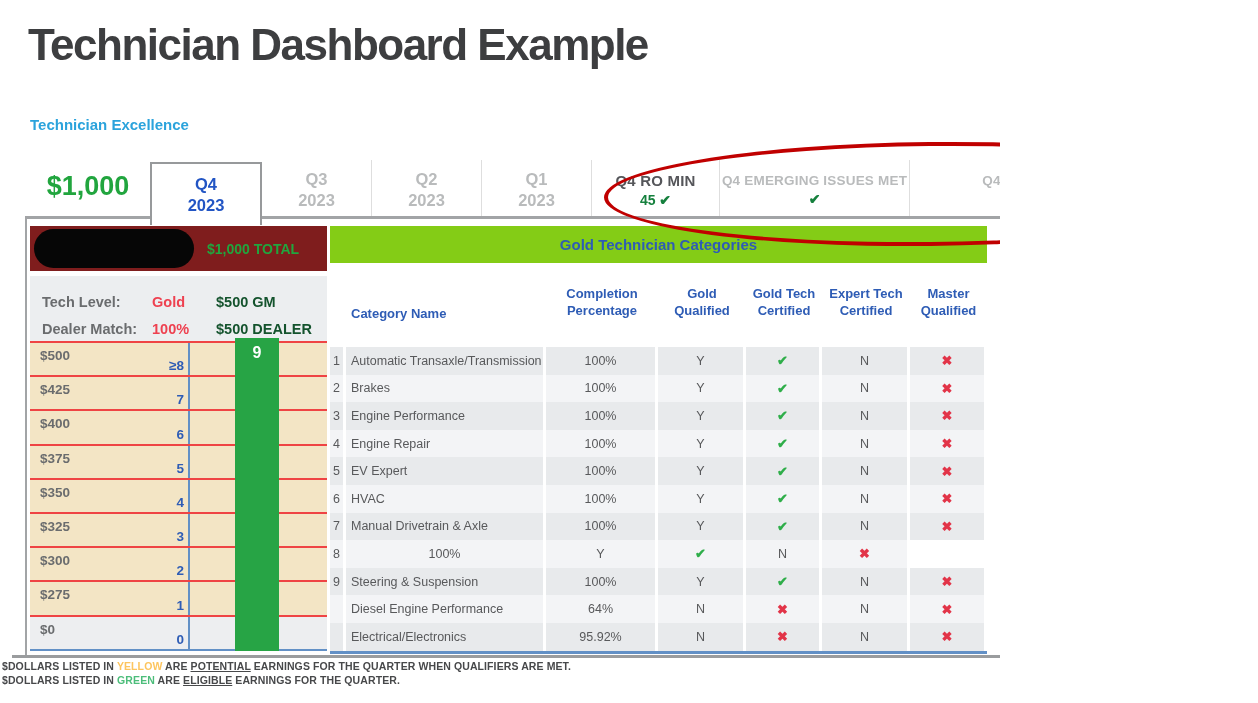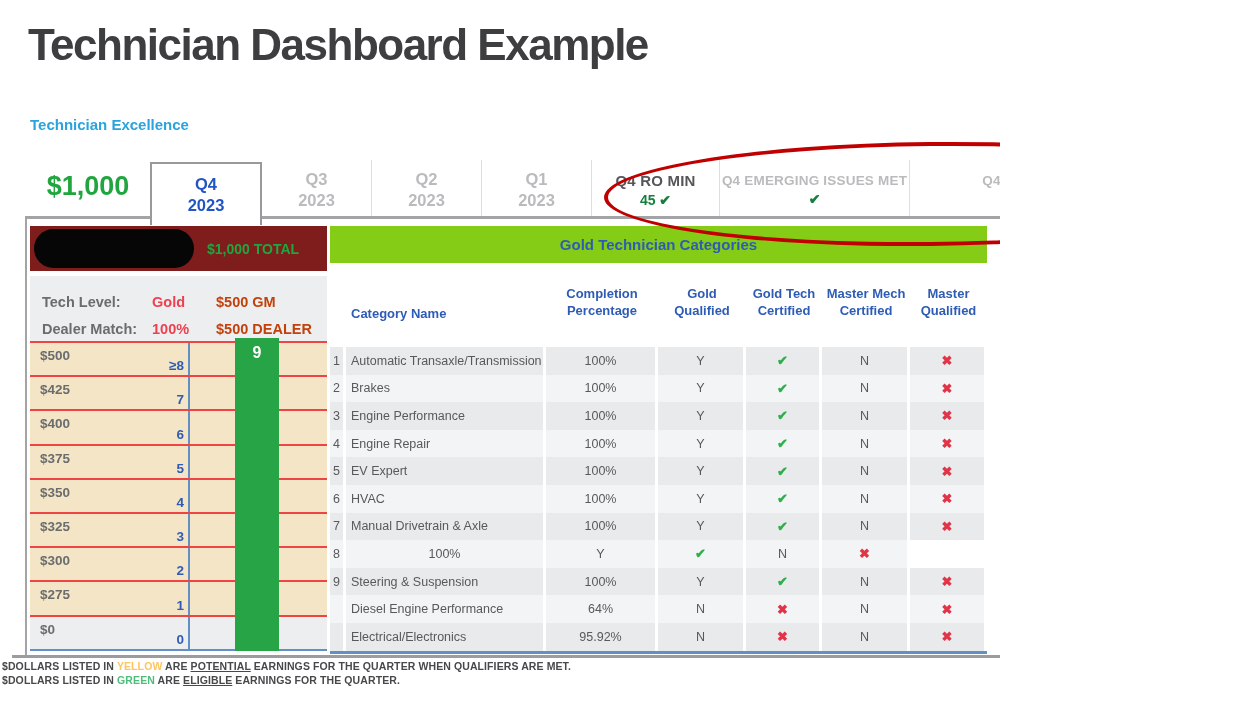--- a/index.html
+++ b/index.html
@@ -43,21 +43,21 @@
   
   .sum-head{position:absolute;left:30px;top:226px;width:297px;height:45px;background:#7f1d1d;}
   .redact-pill{position:absolute;left:4px;top:3px;width:160px;height:39px;background:#060606;border-radius:20px;}
   .sum-total{position:absolute;left:177px;top:15px;font-size:14px;font-weight:bold;color:#21a53e;}
   .sum-info{position:absolute;left:30px;top:276px;width:297px;height:65px;background:#eceef0;
             box-sizing:border-box;padding-top:12px;}
   .sum-row{display:grid;grid-template-columns:110px 64px 1fr;padding-left:12px;height:27px;
            align-items:center;font-size:14.5px;font-weight:bold;}
   .sum-label{color:#6a6c6e;}
   .sum-red{color:#ee4150;}
-  .sum-green{color:#c2410c;}
+  .sum-green{color:#14532d;}
 
   
   .ladder{position:absolute;left:30px;top:341px;width:297px;border-bottom:2px solid #6290c6;}
   .lrow{position:relative;height:34.2px;background:#f3e5c5;border-top:2px solid #ef4444;box-sizing:border-box;}
   .lrow:last-child{background:#edeef0;}
   .lrow::after{content:'';position:absolute;left:158px;top:0;bottom:0;width:2px;background:#6290c6;}
   .l-amount{position:absolute;left:10px;top:5px;font-size:13.5px;font-weight:bold;color:#6a6c6e;}
   .l-threshold{position:absolute;left:106px;width:48px;bottom:2px;text-align:right;
                font-size:13.5px;font-weight:bold;color:#2e5cb5;}
   .ladder-bar{position:absolute;left:205px;top:-3px;bottom:-2px;width:44px;background:#27a445;z-index:3;
@@ -201,21 +201,21 @@
     </div>
 
   <div class="cat">
     <div class="cat-title">Gold Technician Categories</div>
     <div class="cat-head">
         <div></div>
         <div class="hname">Category Name</div>
         <div>Completion Percentage</div>
         <div>Gold Qualified</div>
         <div>Gold Tech Certified</div>
-        <div>Master Mech Certified</div>
+        <div>Expert Tech Certified</div>
         <div>Master Qualified</div>
       </div>
     <div class="cat-rows">
         <div class="crow">
           <div>1</div>
           <div class="cname">Automatic Transaxle/Transmission</div>
           <div>100%</div>
           <div>Y</div>
           <div class="ok">✔</div>
           <div>N</div>

